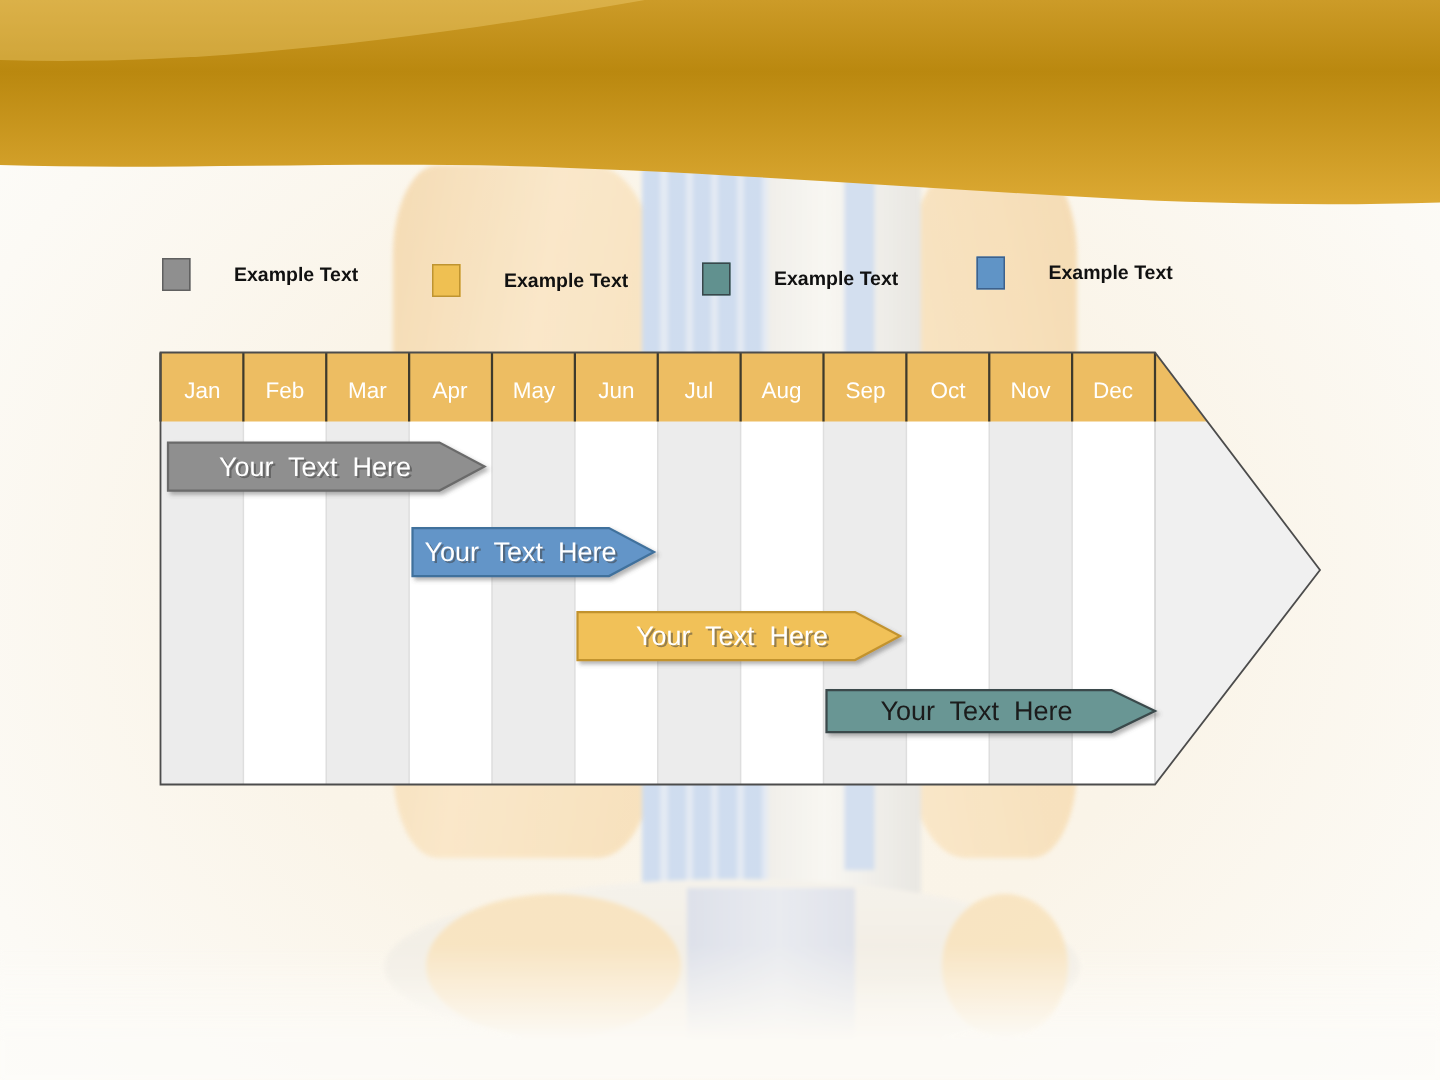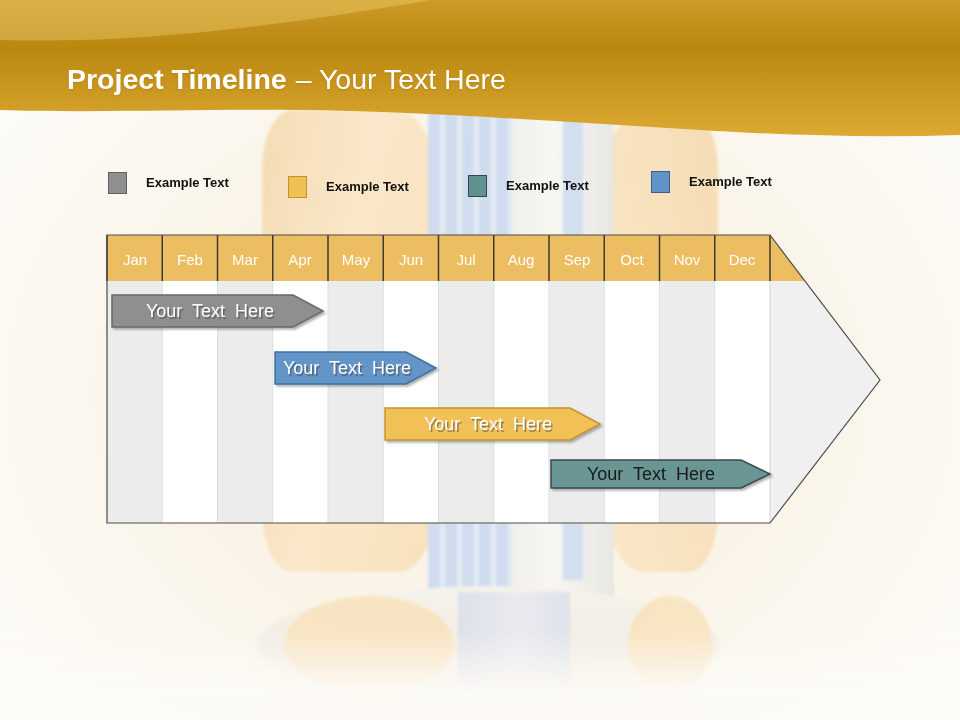--- a/index.html
+++ b/index.html
@@ -24,21 +24,21 @@
   .base-peach-r{left:628px;top:596px;width:84px;height:96px;border-radius:50%;background:#F8DFB4;}
   .base-blue-col{left:458px;top:592px;width:112px;height:128px;background:linear-gradient(90deg,#D3DAEB,#E3E8F3 55%,#D6DCEC);}
   .floor-fade{left:0;top:630px;width:960px;height:90px;background:linear-gradient(180deg,rgba(253,252,249,0) 0%,#FDFCF9 70%);}
   
   .header-wave{position:absolute;left:0;top:0;width:960px;height:150px;}
   .slide-title{position:absolute;left:67px;top:63px;color:#FFFFFF;font-size:28.5px;white-space:nowrap;
       text-shadow:0 1px 2px rgba(120,80,0,.25);}
   .slide-title .bold{font-weight:bold;}
   .slide-title .rest{font-weight:normal;margin-left:9px;}
   
-  .legend-item{position:absolute;display:flex;align-items:flex-start;gap:19px;}
+  .legend-item{position:absolute;display:flex;align-items:flex-start;gap:29px;}
   .swatch{width:17px;height:20px;flex:0 0 auto;}
   .legend-label{font-size:13px;font-weight:bold;color:#111;white-space:nowrap;padding-top:3px;}
   .sw-0{background:#8F8F8F;border:1.5px solid #606060;}
   .sw-1{background:#EFC052;border:1.5px solid #BF9430;}
   .sw-2{background:#61918F;border:1.5px solid #39474B;}
   .sw-3{background:#6094C6;border:1.5px solid #3D618C;}
   
   .timeline-svg{position:absolute;left:0;top:230px;}
   svg text{font-family:"Liberation Sans",sans-serif;}
   .month-label{font-size:15px;fill:#FFFFFF;}
@@ -68,23 +68,20 @@
       <linearGradient id="hg" x1="0" y1="0" x2="0" y2="1">
         <stop offset="0%" stop-color="#CC9B28"></stop>
         <stop offset="35%" stop-color="#BA880F"></stop>
         <stop offset="100%" stop-color="#DCA933"></stop>
       </linearGradient>
     </defs>
     <path d="M0,0 H960 V135 C870,138 780,135 700,130 C560,122 420,111 300,110 C200,109 90,113 0,110 Z" fill="url(#hg)"></path>
     <path d="M0,0 H430 C270,28 130,44 0,40 Z" fill="rgba(255,228,150,0.30)"></path>
   </svg>
 
-  <div class="slide-title">
-    <span class="bold">Project Timeline</span><span class="rest">– Your Text Here</span>
-  </div>
 
   <div class="legend-item" style="left:108px;top:172px;">
     <span class="swatch sw-0"></span>
     <span class="legend-label">Example Text</span>
   </div>
   <div class="legend-item" style="left:288px;top:176px;">
     <span class="swatch sw-1"></span>
     <span class="legend-label">Example Text</span>
   </div>
   <div class="legend-item" style="left:468px;top:175px;">

